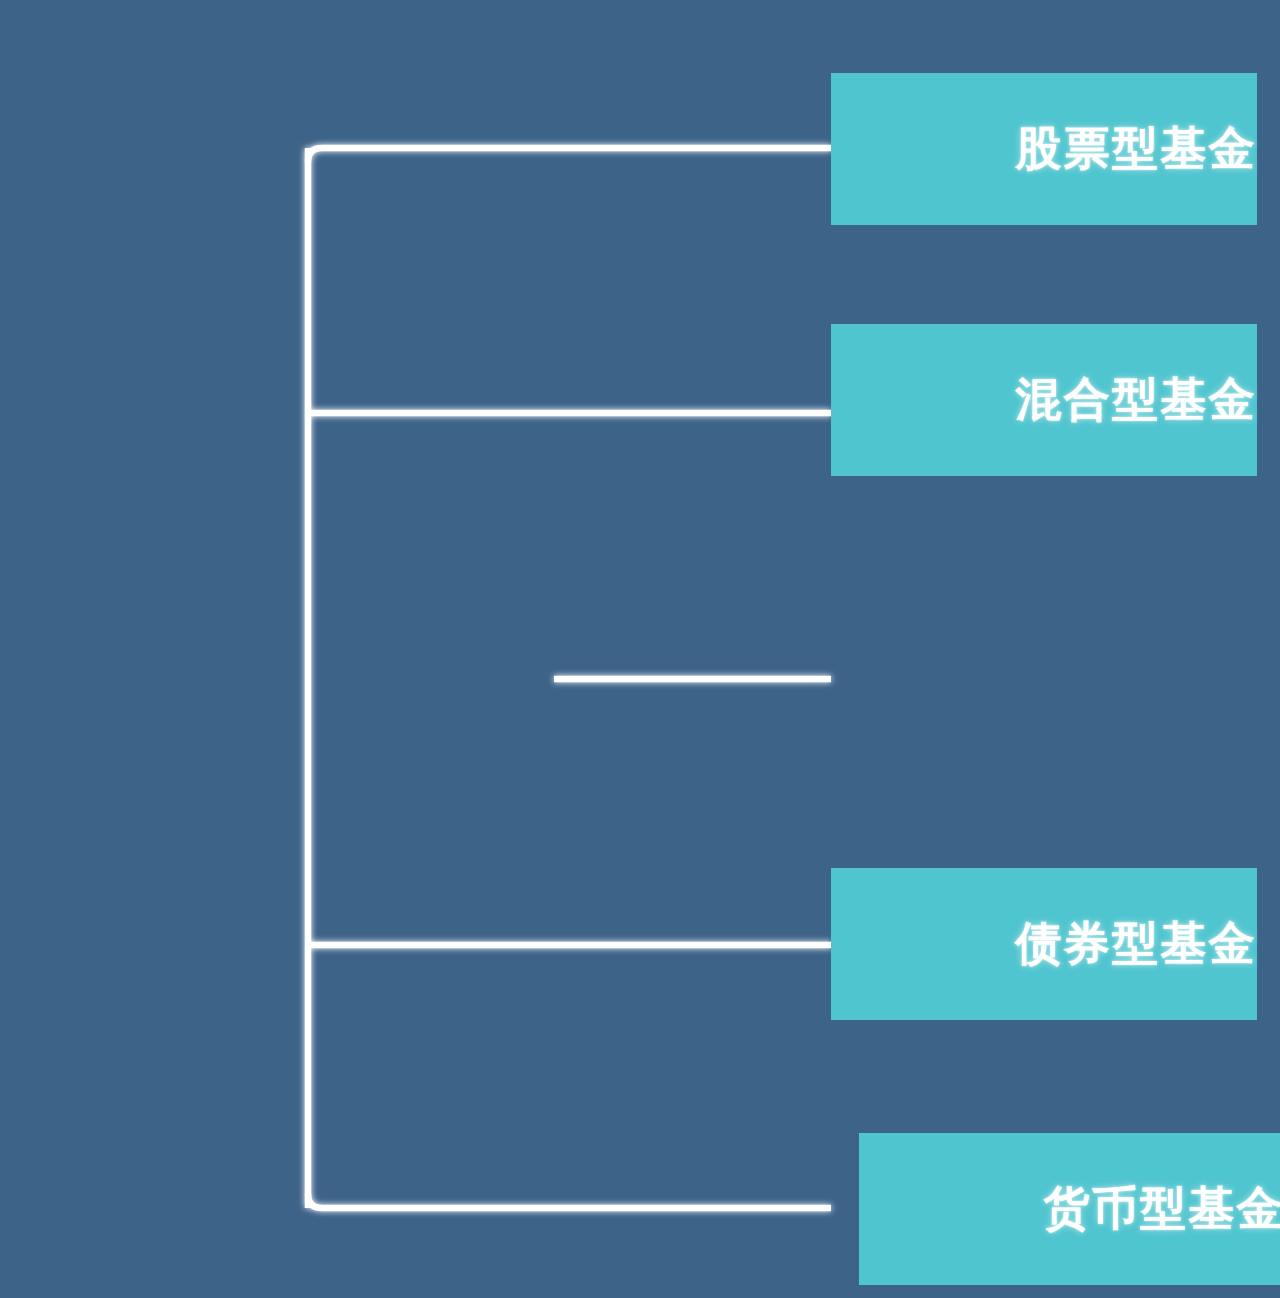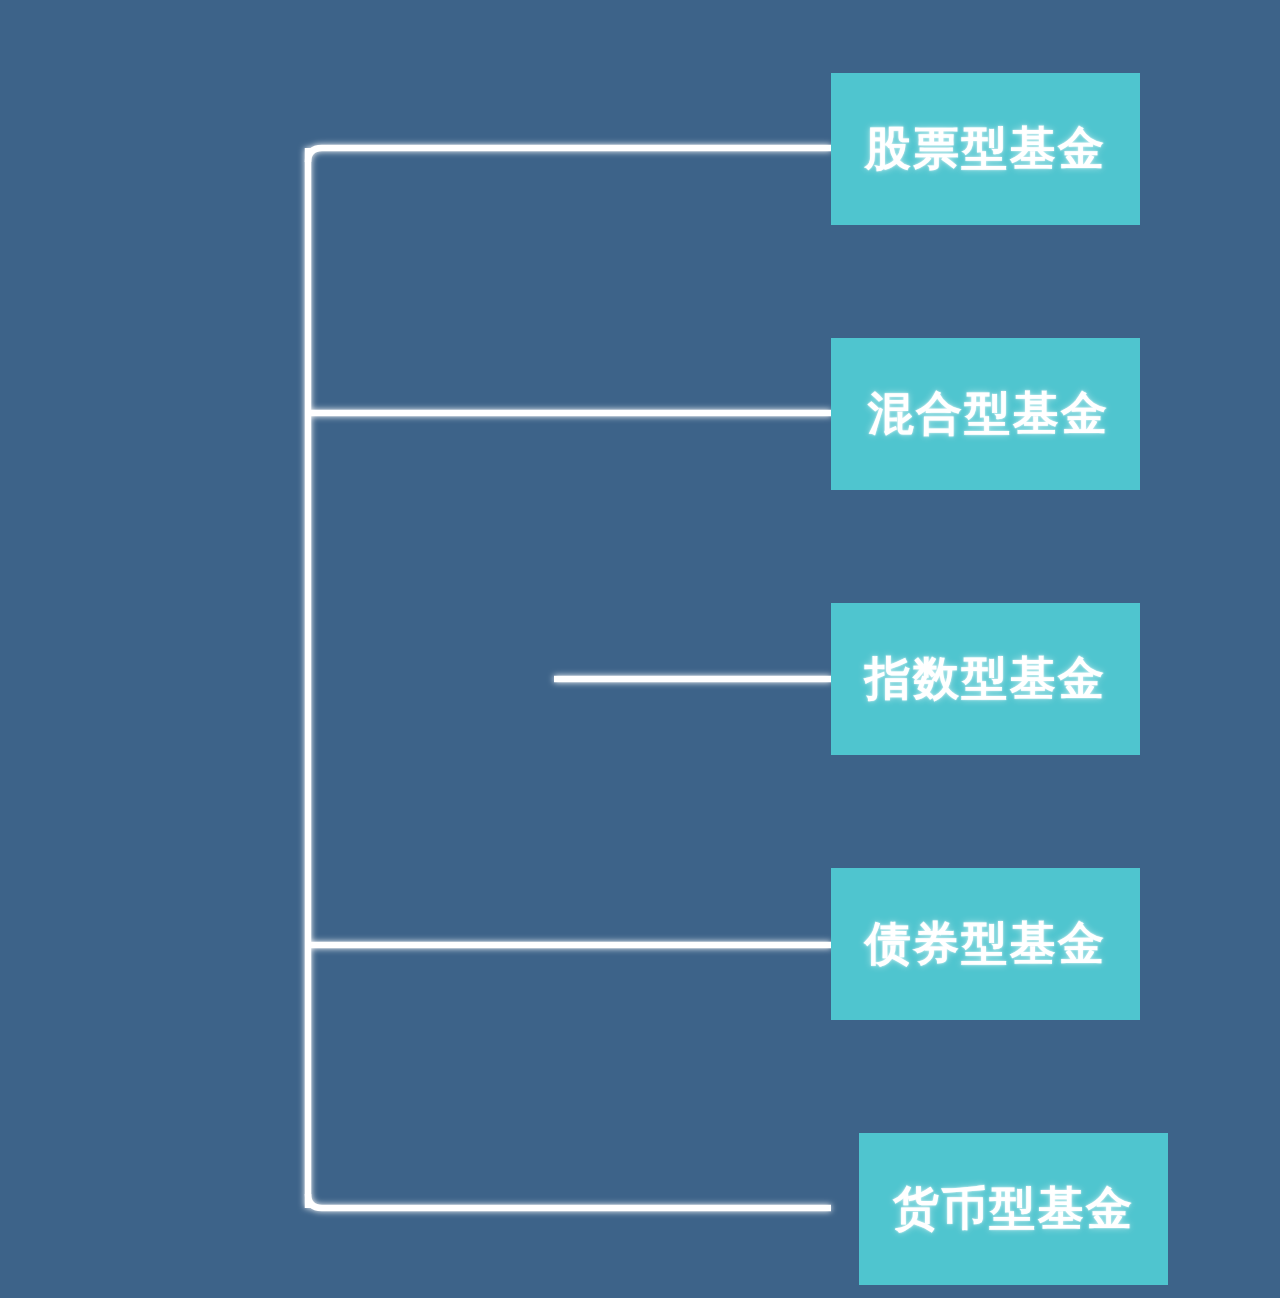--- a/index.html
+++ b/index.html
@@ -51,30 +51,30 @@
     width:504px;
     height:226px;
     background:#d56b87;
     justify-content:center;
     font-size:74px;
     letter-spacing:0.04em;
   }
 
   .node-branch {
     left:831px;
-    width:309px;
+    width:426px;
     height:152px;
     background:#4fc5cf;
-    justify-content:center;
+    justify-content:flex-end;
     font-size:46px;
     letter-spacing:0.05em;
   }
 
   .branch-0 { top:73px;   }
-  .branch-1 { top:338px;padding-left:6px;  }
+  .branch-1 { top:324px;padding-left:6px;  }
   .branch-2 { top:603px;  }
   .branch-3 { top:868px;  }
   .branch-4 { top:1133px;margin-left:28px; }
 
   .node-label { display:block; }
 </style>
 </head>
 <body>
 
 <div id="canvas">
@@ -108,23 +108,20 @@
 
 
   <div class="node node-branch branch-0">
     <span class="node-label">股票型基金</span>
   </div>
 
   <div class="node node-branch branch-1">
     <span class="node-label">混合型基金</span>
   </div>
 
-  <div class="node node-branch branch-2">
-    <span class="node-label">指数型基金</span>
-  </div>
 
   <div class="node node-branch branch-3">
     <span class="node-label">债券型基金</span>
   </div>
 
   <div class="node node-branch branch-4">
     <span class="node-label">货币型基金</span>
   </div>
 
 </div>

